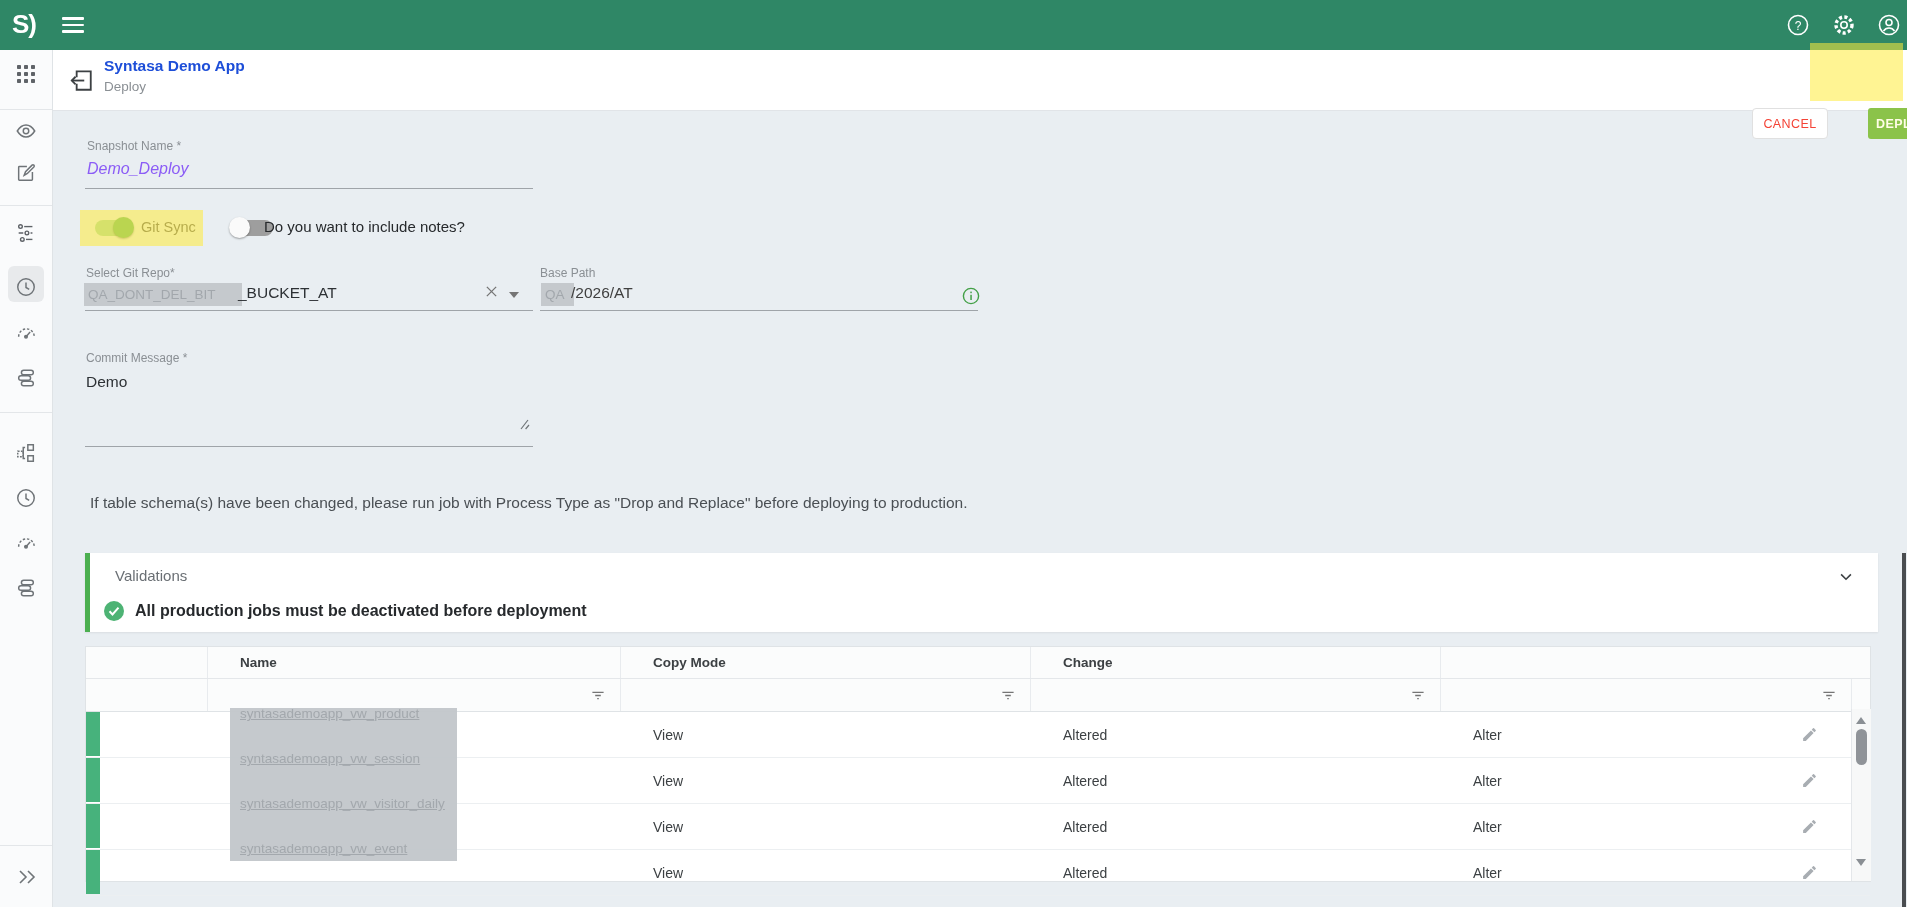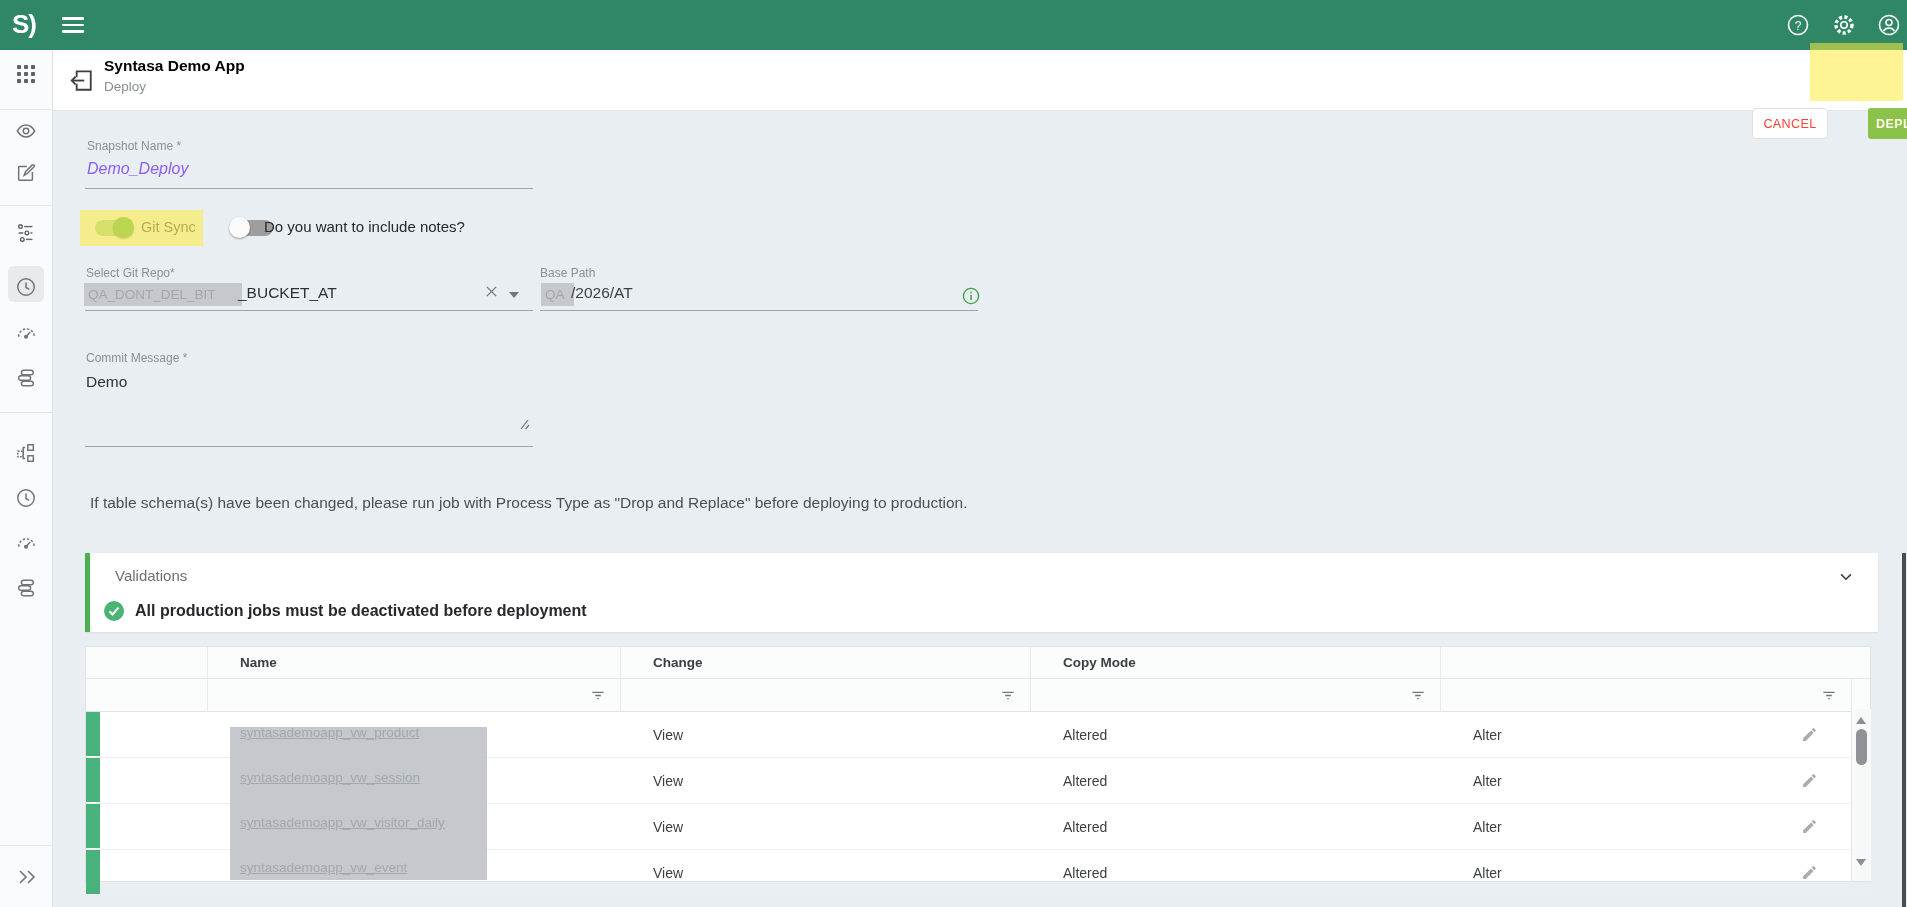--- a/index.html
+++ b/index.html
@@ -11,21 +11,21 @@
   
   #topbar{left:0;top:0;width:1907px;height:50px;background:#2f8766;}
   #logo{left:12px;top:9px;color:#fff;font-size:26px;font-weight:800;letter-spacing:-1px;}
   .hamburger{left:62px;top:17px;width:22px;height:16px;cursor:pointer;}
   .hamburger div{height:2.6px;background:#fff;border-radius:1px;margin-bottom:4px;}
   .topicon{top:13px;width:24px;height:24px;cursor:pointer;}
 
   
   #header{left:52px;top:50px;width:1855px;height:60px;background:#fff;border-bottom:1px solid #e1e4e8;}
   #back-icon{left:68px;top:67px;width:26px;height:26px;cursor:pointer;}
-  #app-title{left:104px;top:57px;font-size:15.5px;font-weight:700;color:#000000;text-align:right;}
+  #app-title{left:104px;top:57px;font-size:15.5px;font-weight:700;color:#1d4ed8;text-align:right;}
   #app-subtitle{left:104px;top:79px;font-size:13.5px;color:#8a8f94;}
   #cancel-btn{left:1700px;top:58px;width:76px;height:31px;background:#fff;border:1px solid #e0e0e0;
       border-radius:4px;color:#f44336;font-size:12.5px;font-weight:400;letter-spacing:.4px;
       display:flex;align-items:center;justify-content:center;cursor:pointer;}
   #deploy-btn{left:1816px;top:58px;width:70px;height:31px;background:#8bc34a;border:none;
       border-radius:3px;color:#fffde7;font-size:12.5px;font-weight:700;letter-spacing:.4px;
       display:flex;align-items:center;justify-content:center;cursor:pointer;}
   .hl{background:rgba(255,235,59,.55);pointer-events:none;z-index:40;}
   #hl-deploy{left:1810px;top:43px;width:93px;height:58px;}
   #hl-gitsync{left:80px;top:210px;width:123px;height:36px;}
@@ -64,21 +64,21 @@
   .tfilter{height:32px;background:#fbfcfc;border-bottom:1px solid #dfe3e6;}
   .tfilter>div{border-right:1px solid #e8ebee;display:flex;align-items:center;justify-content:flex-end;
       padding-right:14px;box-sizing:border-box;cursor:pointer;}
   .trow{height:45px;border-bottom:1px solid #eceff1;position:relative;}
   .trow>div{display:flex;align-items:center;padding-left:32px;font-size:14px;color:#3c4043;
       box-sizing:border-box;}
   .grnbar{position:absolute;left:0;top:0;width:14px;height:44px;background:#47b27c;}
   .pencil{position:absolute;right:52px;top:14px;cursor:pointer;}
 
   
-  #name-redact{left:230px;top:727px;width:227px;height:153px;background:rgba(194,198,202,.95);z-index:6;padding-left:30px;}
+  #name-redact{left:230px;top:708px;width:227px;height:153px;background:rgba(194,198,202,.95);z-index:6;}
   .ghostname{position:absolute;left:10px;font-size:13.5px;color:rgba(130,136,142,.5);
       text-decoration:underline;white-space:nowrap;}
 
   
   #tscroll{left:1851px;top:709px;width:19px;height:172px;background:#f7f8f8;border-left:1px solid #e4e7ea;z-index:7;}
   .tri-up{position:absolute;left:4px;top:8px;width:0;height:0;border-left:5.5px solid transparent;
       border-right:5.5px solid transparent;border-bottom:7px solid #8a8f94;}
   .tri-down{position:absolute;left:4px;top:150px;width:0;height:0;border-left:5.5px solid transparent;
       border-right:5.5px solid transparent;border-top:7px solid #8a8f94;}
   #tthumb{position:absolute;left:4px;top:20px;width:11px;height:36px;border-radius:5.5px;background:#8f9398;}
@@ -290,22 +290,22 @@
         <path d="M5.5 10.3l3 3.2 6-6.8" fill="none" stroke="#fff" stroke-width="2"></path>
       </svg>
     <span class="valtext">All production jobs must be deactivated before deployment</span>
   </div>
 </div>
 
 <div id="dtable" class="abs">
   <div class="thead">
     <div></div>
     <div>Name</div>
+    <div>Copy Mode</div>
     <div>Change</div>
-    <div>Copy Mode</div>
   </div>
   <div class="tfilter">
     <div></div>
     <div>
         <svg viewBox="0 0 20 16" width="16" height="13" stroke="#757575" stroke-width="1.6">
           <path d="M3 4h14M6.5 8h7M9 12h2"></path>
         </svg>
       </div>
     <div>
         <svg viewBox="0 0 20 16" width="16" height="13" stroke="#757575" stroke-width="1.6">

